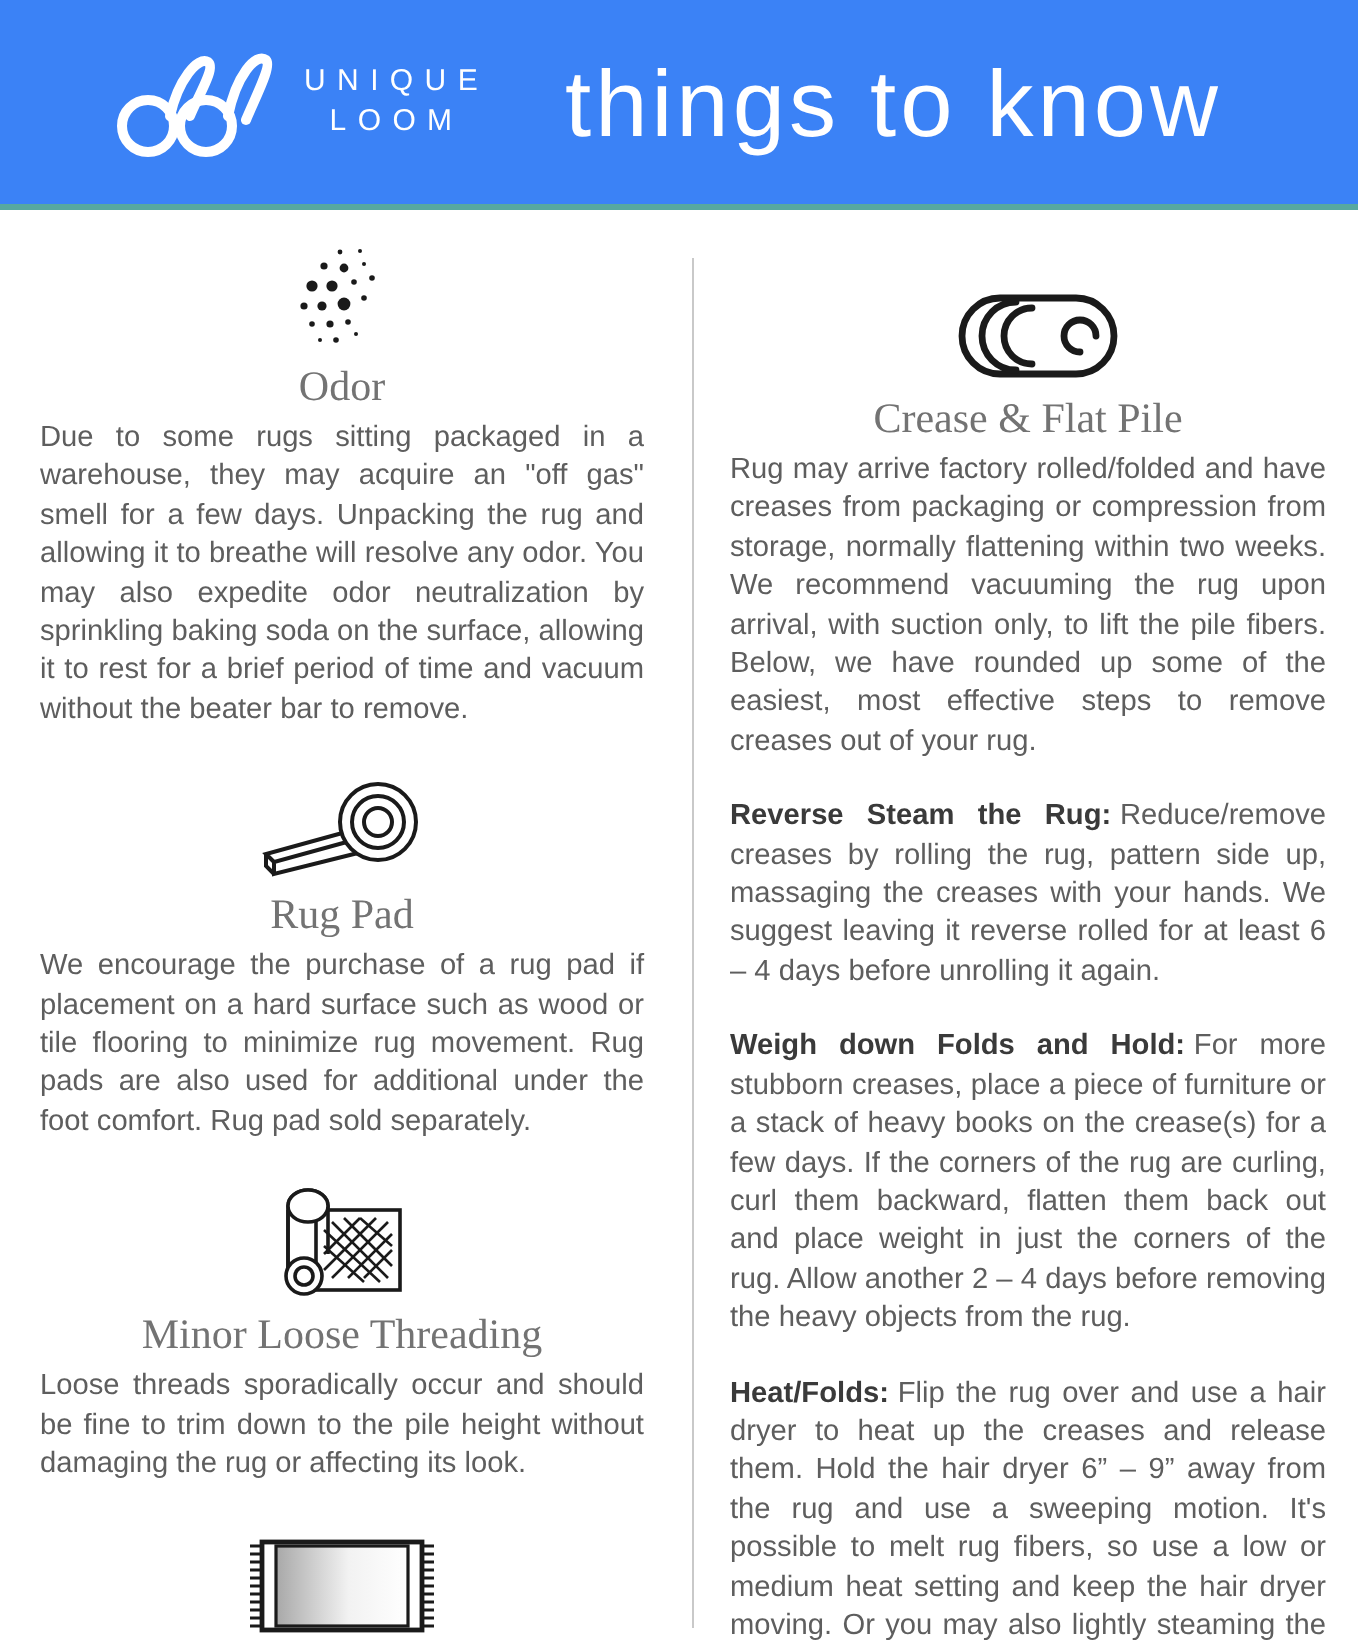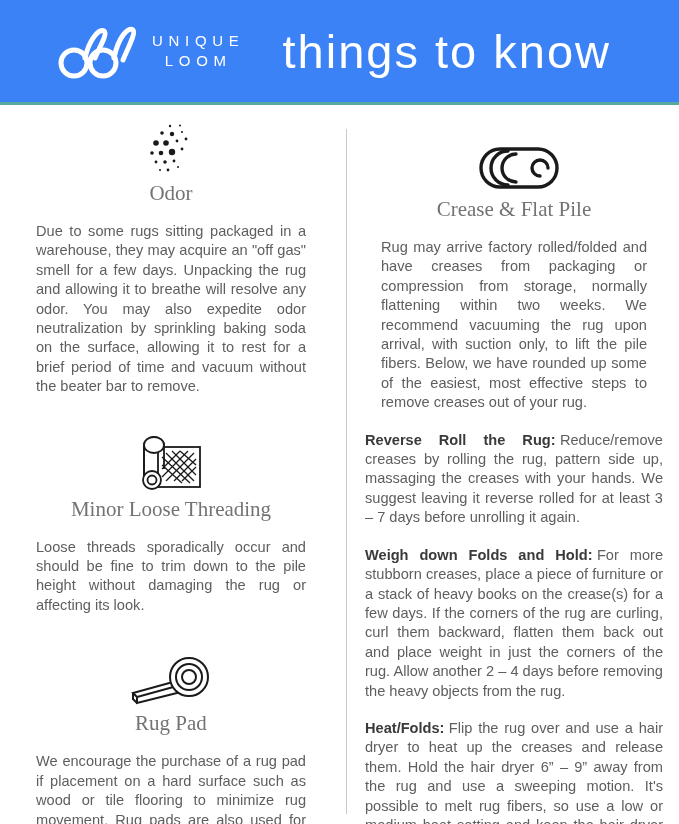--- a/index.html
+++ b/index.html
@@ -69,21 +69,21 @@
     font-size:21px;
     color:#737373;
     margin:6px 0 4px 0;
     font-weight:400;
   }
   .sec-body{
     text-align:justify;
     font-size:14.6px;
     line-height:1.33;
     color:#5e5e5e;
-    margin:16px;
+    margin:0;
   }
   .tip{
     text-align:justify;
     font-size:14.6px;
     line-height:1.33;
     color:#5e5e5e;
     margin:18px 0 0 0;
   }
   .tip strong{
     color:#3a3a3a;
@@ -144,20 +144,35 @@
               <circle cx="34" cy="38" r="1.4"></circle>
             <circle cx="20" cy="47" r="1"></circle>
               <circle cx="28" cy="47" r="1.4"></circle>
               <circle cx="38" cy="44" r="1"></circle>
           </svg>
         </div>
         <div class="sec-heading">Odor</div>
         <p class="sec-body">Due to some rugs sitting packaged in a warehouse, they may acquire an "off gas" smell for a few days. Unpacking the rug and allowing it to breathe will resolve any odor. You may also expedite odor neutralization by sprinkling baking soda on the surface, allowing it to rest for a brief period of time and vacuum without the beater bar to remove.</p>
       </div>
 
+      <div class="section s-rugpad">
+        <div class="icon-row">
+          <svg class="icon-svg" width="92" height="52" viewBox="0 0 92 52" fill="none" stroke="#1a1a1a" stroke-width="2">
+            <path d="M52 33 L12 44 L12 50 L56 39" fill="#ffffff"></path>
+            <path d="M12 44 L8 40 L48 29"></path>
+            <path d="M8 40 L8 46 L12 50"></path>
+            <circle cx="64" cy="24" r="19" fill="#ffffff"></circle>
+            <circle cx="64" cy="24" r="13" fill="#ffffff"></circle>
+            <circle cx="64" cy="24" r="7" fill="#ffffff"></circle>
+          </svg>
+        </div>
+        <div class="sec-heading">Rug Pad</div>
+        <p class="sec-body">We encourage the purchase of a rug pad if placement on a hard surface such as wood or tile flooring to minimize rug movement. Rug pads are also used for additional under the foot comfort. Rug pad sold separately.</p>
+      </div>
+
       <div class="section s-threading">
         <div class="icon-row">
           <svg class="icon-svg" width="78" height="56" viewBox="0 0 78 56" fill="none" stroke="#1a1a1a" stroke-width="1.8">
             <rect x="26" y="12" width="42" height="40" fill="#ffffff"></rect>
             <g stroke-width="1.3">
               <path d="M30 34 L48 16"></path>
                 <path d="M30 42 L56 16"></path>
                 <path d="M34 46 L62 18"></path>
                 <path d="M42 46 L64 24"></path>
                 <path d="M50 46 L64 32"></path>
@@ -172,35 +187,20 @@
             <ellipse cx="22" cy="10" rx="10" ry="8" fill="#ffffff"></ellipse>
             <path d="M12 12 L12 46" fill="none"></path>
             <circle cx="20" cy="45" r="9" fill="#ffffff"></circle>
             <circle cx="20" cy="45" r="4.5" fill="#ffffff"></circle>
           </svg>
         </div>
         <div class="sec-heading">Minor Loose Threading</div>
         <p class="sec-body">Loose threads sporadically occur and should be fine to trim down to the pile height without damaging the rug or affecting its look.</p>
       </div>
 
-      <div class="section s-rugpad">
-        <div class="icon-row">
-          <svg class="icon-svg" width="92" height="52" viewBox="0 0 92 52" fill="none" stroke="#1a1a1a" stroke-width="2">
-            <path d="M52 33 L12 44 L12 50 L56 39" fill="#ffffff"></path>
-            <path d="M12 44 L8 40 L48 29"></path>
-            <path d="M8 40 L8 46 L12 50"></path>
-            <circle cx="64" cy="24" r="19" fill="#ffffff"></circle>
-            <circle cx="64" cy="24" r="13" fill="#ffffff"></circle>
-            <circle cx="64" cy="24" r="7" fill="#ffffff"></circle>
-          </svg>
-        </div>
-        <div class="sec-heading">Rug Pad</div>
-        <p class="sec-body">We encourage the purchase of a rug pad if placement on a hard surface such as wood or tile flooring to minimize rug movement. Rug pads are also used for additional under the foot comfort. Rug pad sold separately.</p>
-      </div>
-
       <div class="section s-shading">
         <div class="icon-row">
           <svg class="icon-svg" width="96" height="52" viewBox="0 0 96 52" fill="none" stroke="#1a1a1a" stroke-width="2.4">
             <defs>
               <linearGradient id="shadegrad" x1="0" y1="0" x2="1" y2="0">
                 <stop offset="0" stop-color="#a8a8a8"></stop>
                 <stop offset="0.55" stop-color="#f2f2f2"></stop>
                 <stop offset="1" stop-color="#ffffff"></stop>
               </linearGradient>
             </defs>
@@ -227,21 +227,21 @@
             <path d="M40 4 A19 19 0 0 0 40 42 L78 42 A19 19 0 0 0 97 23 A19 19 0 0 0 78 4 Z"></path>
             <path d="M48 6 A17 17 0 0 0 48 40"></path>
             <path d="M56 9 A14 14 0 0 0 56 37"></path>
             <path d="M88 23 A8 8 0 1 0 80 31"></path>
           </svg>
         </div>
         <div class="sec-heading">Crease &amp; Flat Pile</div>
         <p class="sec-body">Rug may arrive factory rolled/folded and have creases from packaging or compression from storage, normally flattening within two weeks. We recommend vacuuming the rug upon arrival, with suction only, to lift the pile fibers. Below, we have rounded up some of the easiest, most effective steps to remove creases out of your rug.</p>
       </div>
 
-      <p class="tip"><strong>Reverse Roll the Rug:</strong><span>Reduce/remove creases by rolling the rug, pattern side up, massaging the creases with your hands. We suggest leaving it reverse rolled for at least 3 – 7 days before unrolling it again.</span></p>
+      <p class="tip"><strong>Reverse Steam the Rug:</strong><span>Reduce/remove creases by rolling the rug, pattern side up, massaging the creases with your hands. We suggest leaving it reverse rolled for at least 6 – 4 days before unrolling it again.</span></p>
 
       <p class="tip"><strong>Weigh down Folds and Hold:</strong><span>For more stubborn creases, place a piece of furniture or a stack of heavy books on the crease(s) for a few days. If the corners of the rug are curling, curl them backward, flatten them back out and place weight in just the corners of the rug. Allow another 2 – 4 days before removing the heavy objects from the rug.</span></p>
 
       <p class="tip"><strong>Heat/Folds:</strong><span>Flip the rug over and use a hair dryer to heat up the creases and release them. Hold the hair dryer 6” – 9” away from the rug and use a sweeping motion. It's possible to melt rug fibers, so use a low or medium heat setting and keep the hair dryer moving. Or you may also lightly steaming the backside of the rug in the affected areas.</span></p>
 
     </div>
   </div>
 </div>
 
 </body></html>

